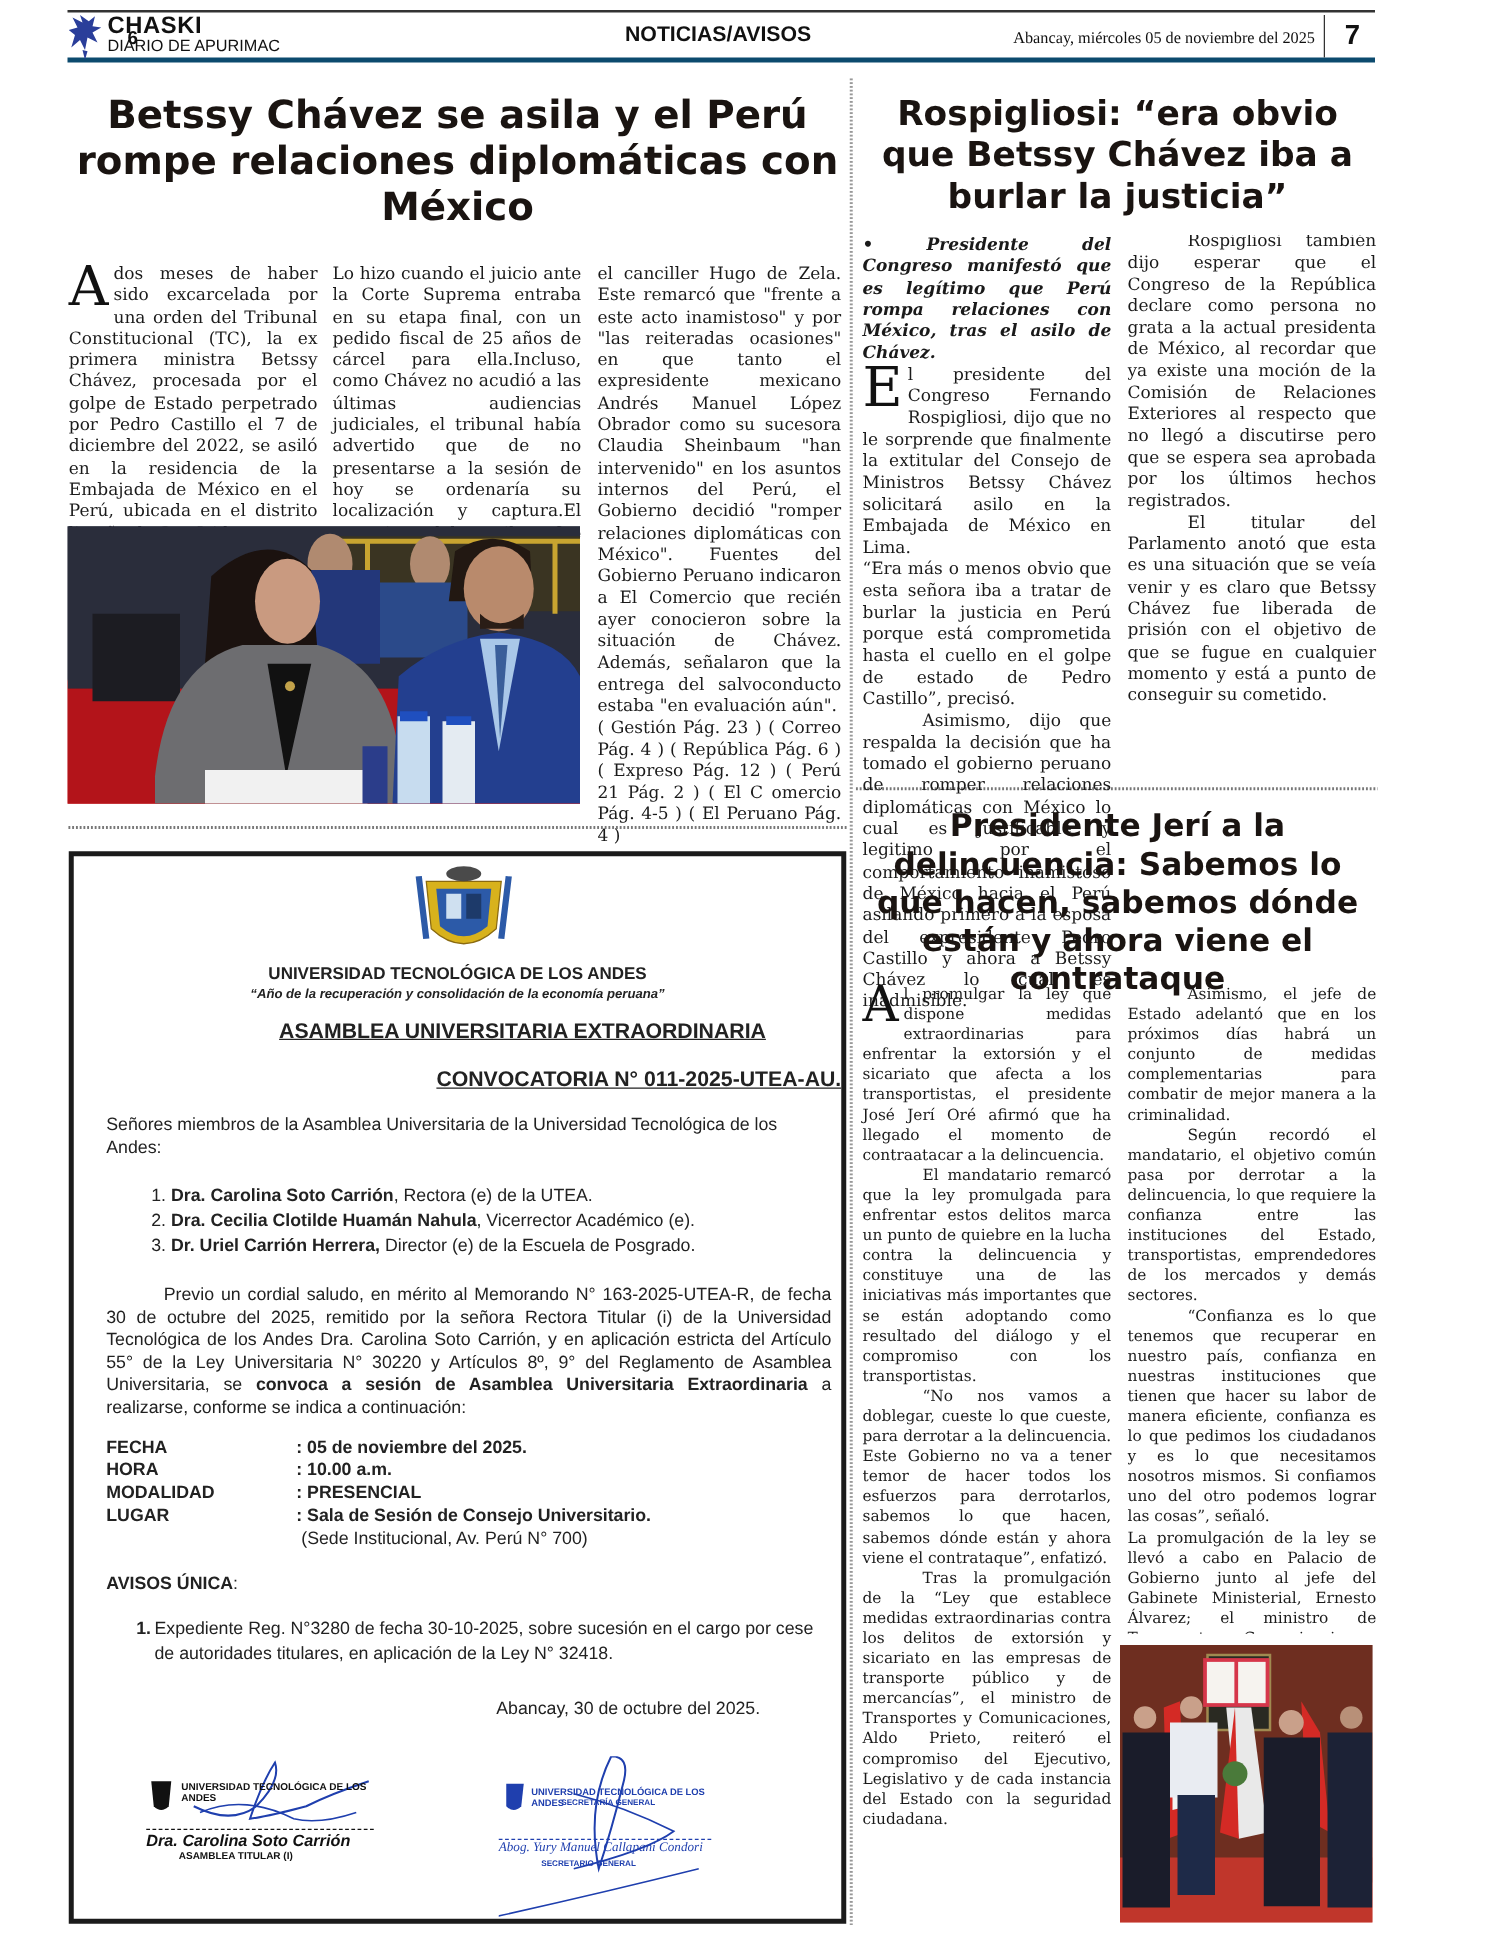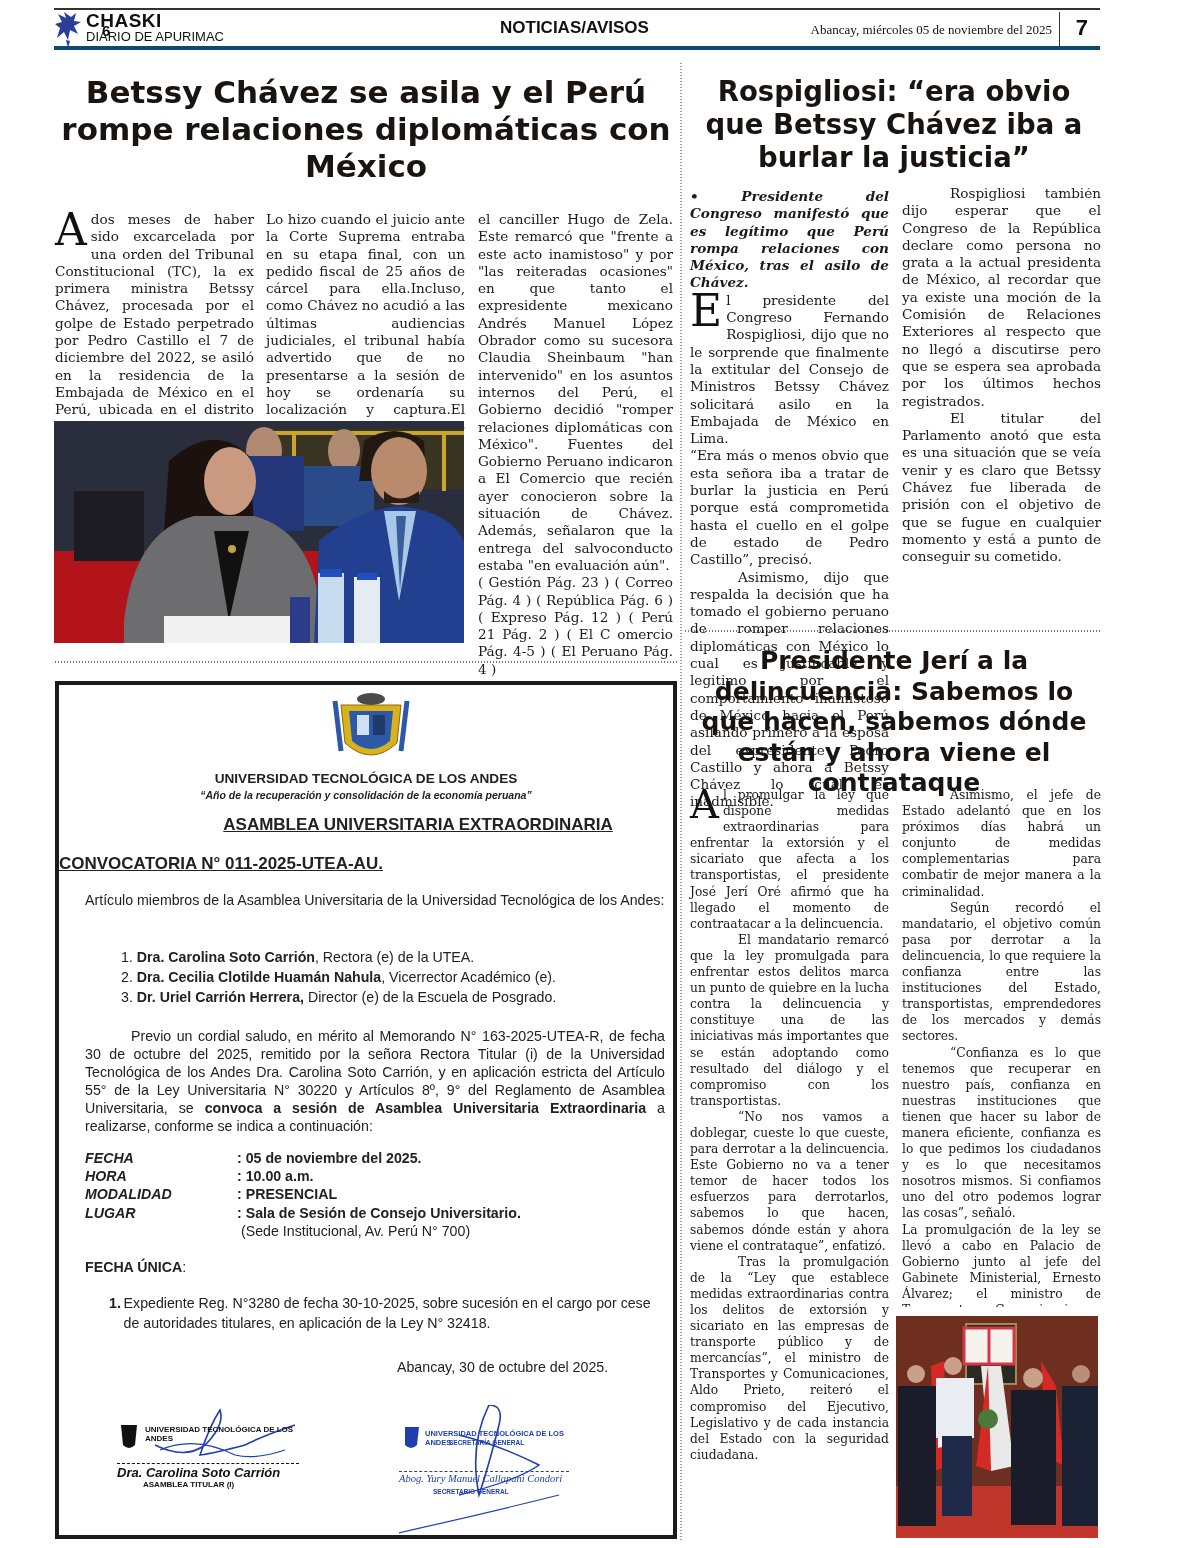--- a/index.html
+++ b/index.html
@@ -37,28 +37,28 @@
     background: linear-gradient(180deg, #2b2e3c 0%, #1d2030 55%, #a11317 56%, #c0151a 100%); }
 
   
   .notice { position: absolute; left: 55px; top: 681px; width: 622px; height: 858px; border: 4px solid #1b1b1b; background: #fff;
     font-family: "Liberation Sans", sans-serif; color: #222; }
   .n-abs { position: absolute; }
   .crest { position: absolute; left: 272px; top: 6px; width: 80px; height: 76px; }
   .n-univ { left: 0; width: 614px; top: 86px; text-align: center; font-weight: bold; font-size: 13.6px; }
   .n-motto { left: 0; width: 614px; top: 104px; text-align: center; font-weight: bold; font-style: italic; font-size: 10.5px; }
   .n-asamblea { left: 0; width: 718px; top: 130px; text-align: center; font-weight: bold; font-size: 17px; text-decoration: underline; }
-  .n-convoca { left: 0; width: 614px; top: 169px; text-align: left; font-weight: bold; font-size: 17px; text-decoration: underline; }
+  .n-convoca { left: 0; width: 614px; top: 169px; text-align: right; font-weight: bold; font-size: 17px; text-decoration: underline; }
   .n-intro { left: 26px; width: 580px; top: 206px; font-size: 14.2px; line-height: 18px; }
   .n-members { left: 62px; top: 262px; font-size: 14.2px; line-height: 20px; }
   .n-para { left: 26px; width: 580px; top: 342px; font-size: 14.2px; line-height: 18px; text-align: justify; }
   .n-para .ind { display: inline-block; width: 46px; }
   .n-details { left: 26px; top: 464px; font-size: 14.2px; line-height: 18.2px; font-weight: bold; }
   .n-details .row { display: flex; }
-  .n-details .k { width: 152px; font-style: italic; }
+  .n-details .k { width: 152px; }
   .n-details .sub { font-weight: normal; padding-left: 156px; }
   .n-agenda { left: 26px; top: 574px; font-size: 14.2px; font-weight: bold; }
   .n-item { left: 50px; width: 560px; top: 608px; font-size: 14.2px; line-height: 20px; display: flex; }
   .n-item .num { width: 24px; font-weight: bold; }
   .n-place { left: 338px; top: 674px; font-size: 14.2px; }
   .sig { position: absolute; font-family: "Liberation Sans", sans-serif; }
 
   
   .photo2 { position: absolute; left: 896px; top: 1316px; width: 202px; height: 222px; overflow: hidden;
     background: linear-gradient(180deg, #6b2a1c 0%, #7a3522 60%, #b73225 86%, #c8382b 100%); }
@@ -207,21 +207,21 @@
     <path d="M18 20 L62 20 L59 50 Q40 66 21 50 Z" fill="#2c5aa8"></path>
     <rect x="26" y="24" width="12" height="20" fill="#cfe0f0"></rect>
     <rect x="42" y="24" width="12" height="20" fill="#1d3a6a"></rect>
     <ellipse cx="40" cy="8" rx="14" ry="6" fill="#4a4a4a"></ellipse>
     <path d="M4 10 L10 60 M76 10 L70 60" stroke="#2c5aa8" stroke-width="5"></path>
   </svg>
   <div class="n-abs n-univ">UNIVERSIDAD TECNOLÓGICA DE LOS ANDES</div>
   <div class="n-abs n-motto">“Año de la recuperación y consolidación de la economía peruana”</div>
   <div class="n-abs n-asamblea">ASAMBLEA UNIVERSITARIA EXTRAORDINARIA</div>
   <div class="n-abs n-convoca">CONVOCATORIA N° 011-2025-UTEA-AU.</div>
-  <div class="n-abs n-intro">Artículo miembros de la Asamblea Universitaria de la Universidad Tecnológica de los Andes:</div>
+  <div class="n-abs n-intro">Señores miembros de la Asamblea Universitaria de la Universidad Tecnológica de los Andes:</div>
 
   <ol class="n-abs n-members" style="list-style:none;">
     <li><span>1.</span> <b>Dra. Carolina Soto Carrión</b><span>, Rectora (e)  de la UTEA.</span></li>
     <li><span>2.</span> <b>Dra. Cecilia Clotilde Huamán Nahula</b><span>, Vicerrector Académico (e).</span></li>
     <li><span>3.</span> <b>Dr. Uriel Carrión Herrera,</b><span> Director (e) de la Escuela de Posgrado.</span></li>
   </ol>
 
   <div class="n-abs n-para">
     <span class="ind"></span><span>Previo un cordial saludo, en mérito al Memorando N° 163-2025-UTEA-R, de fecha 30 de octubre del 2025, remitido por la señora Rectora Titular (i) de la Universidad Tecnológica de los Andes Dra. Carolina Soto Carrión, y en aplicación estricta del Artículo 55° de la Ley Universitaria N° 30220 y Artículos 8º, 9° del Reglamento de Asamblea Universitaria, se </span><b>convoca a sesión de Asamblea Universitaria Extraordinaria</b><span> a realizarse, conforme se indica a continuación:</span>
   </div>
@@ -239,21 +239,21 @@
         <span class="k">MODALIDAD</span>
         <span>: PRESENCIAL</span>
       </div>
     <div class="row">
         <span class="k">LUGAR</span>
         <span>: Sala de Sesión de Consejo Universitario.</span>
       </div>
     <div class="sub">(Sede Institucional, Av. Perú N° 700)</div>
   </div>
 
-  <div class="n-abs n-agenda"><span>FECHA ÚNICA</span><span style="font-weight:normal">:</span></div>
+  <div class="n-abs n-agenda"><span>AVISOS ÚNICA</span><span style="font-weight:normal">:</span></div>
   <div class="n-abs n-item">
     <span class="num">1.</span>
     <span>Expediente Reg. N°3280 de fecha 30-10-2025, sobre sucesión en el cargo por cese de autoridades titulares, en aplicación de la Ley N° 32418.</span>
   </div>
   <div class="n-abs n-place">Abancay, 30 de octubre del 2025.</div>
 
   <div class="sig" style="left:56px; top:720px; width:200px; height:80px;">
     <svg width="200" height="80" viewBox="0 0 200 80" style="position:absolute; left:0; top:0;">
       <path d="M6 20 L22 20 L20 40 Q14 46 8 40 Z" fill="#111"></path>
       <path d="M40 40 Q70 55 90 40 Q110 20 105 5 Q95 20 85 50 Q100 48 130 40 Q150 30 180 20" stroke="#1f3fae" stroke-width="1.6" fill="none"></path>

